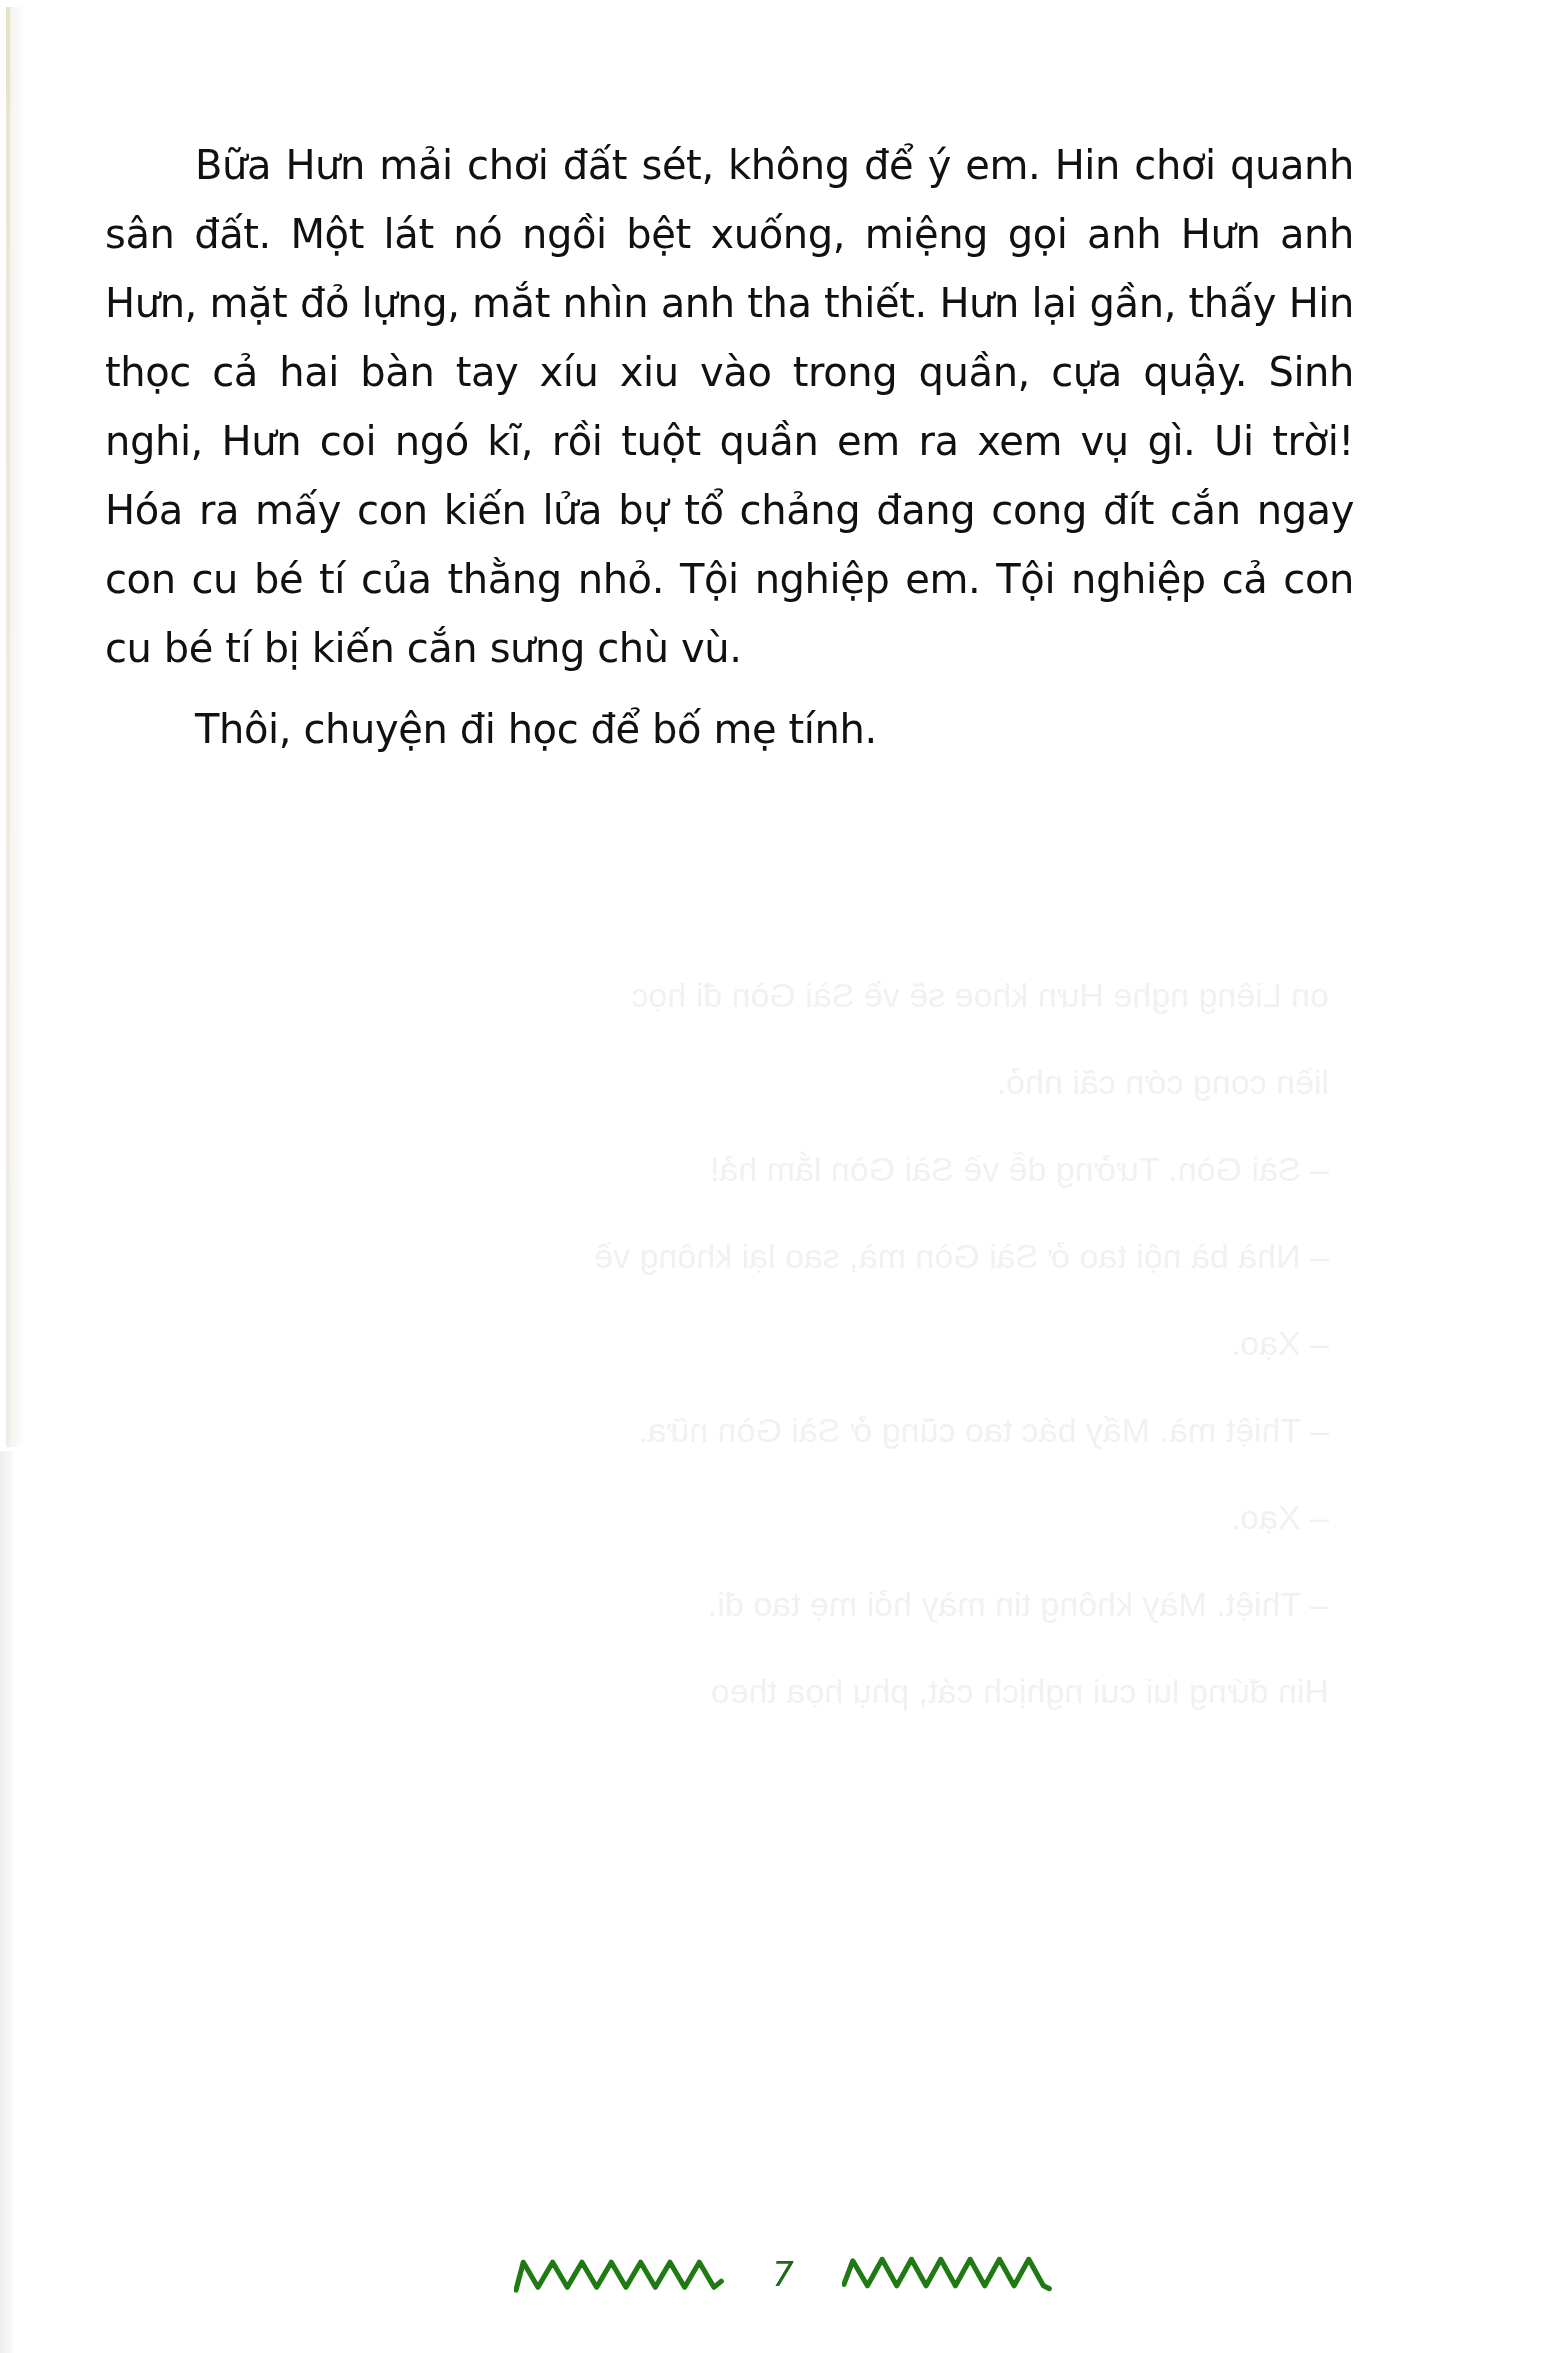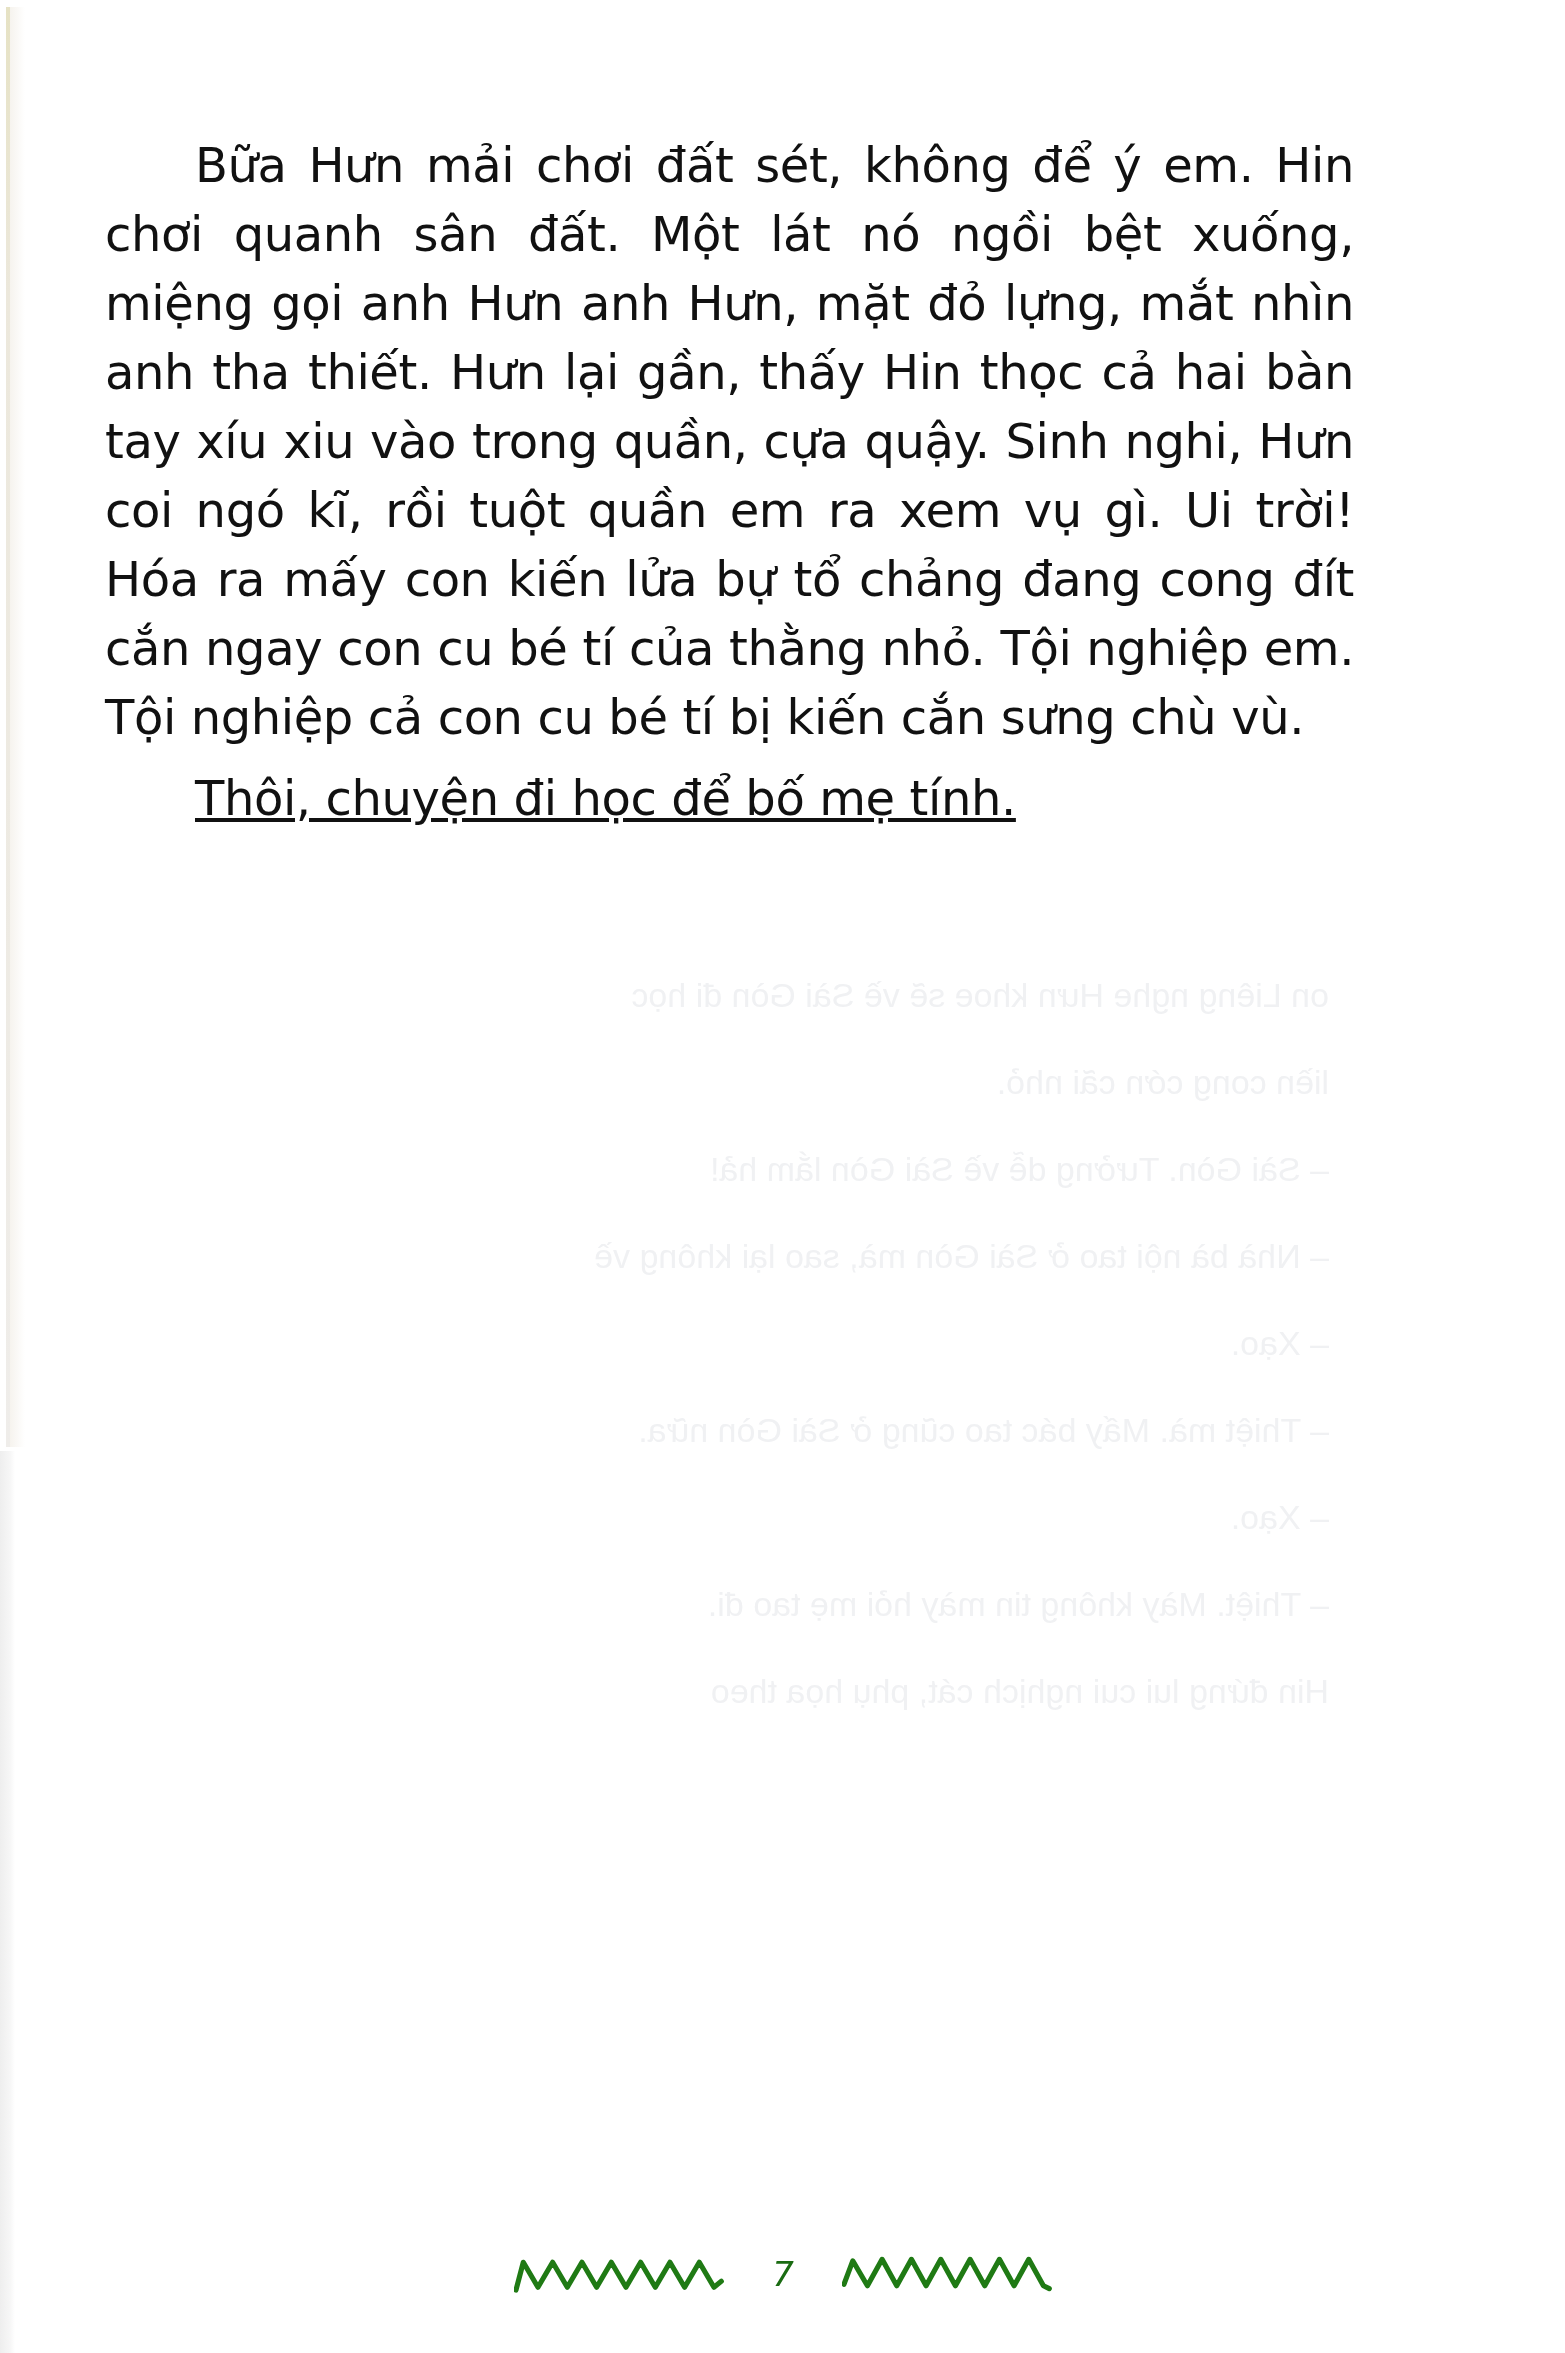--- a/index.html
+++ b/index.html
@@ -16,25 +16,25 @@
     position: absolute; left: 0; top: 1451px; width: 14.8px; height: 903px;
     background: linear-gradient(to right, #eeeeee, #f7f7f7 70%, #ffffff);
   }
   .edge-shade-top {
     position: absolute; left: 10.3px; top: 7.4px; width: 14.8px; height: 1440px;
     background: linear-gradient(to right, #f6f3ee, #ffffff);
   }
   .text-block {
     position: absolute; left: 105px; top: 131px; width: 1249px;
     font-family: "DejaVu Sans", sans-serif;
-    font-size: 48px; line-height: 69px; color: #111111;
+    font-size: 40px; line-height: 69px; color: #111111;
     letter-spacing: -0.4px;
   }
   .para { margin: 0; text-indent: 90px; text-align: justify; text-align-last: left; }
-  .para.gap { margin-top: 11.8px; text-decoration: underline; }
+  .para.gap { margin-top: 11.8px; }
   .ghost {
     position: absolute; left: 111px; top: 952px; width: 1218px;
     font-family: "Liberation Sans", sans-serif; font-size: 34px; line-height: 87px;
     color: #f0f1f3; transform: scaleX(-1);
   }
   .ghost div { white-space: nowrap; }
   .footer {
     position: absolute; left: 0; top: 2244px; width: 1566px; height: 59px;
     display: flex; justify-content: center; align-items: center; gap: 29.5px;
   }

